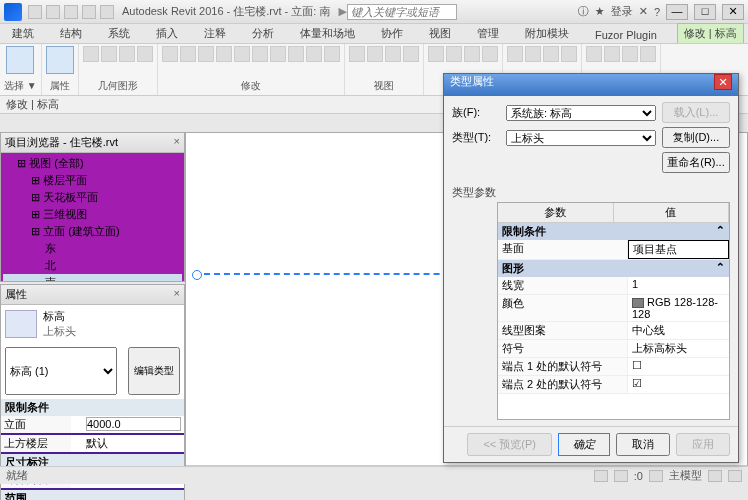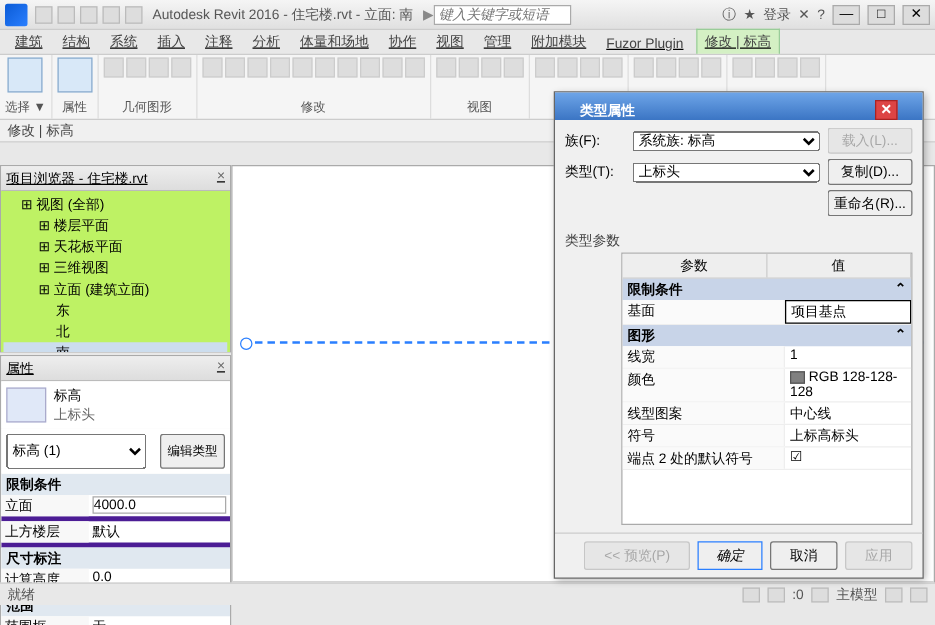--- a/index.html
+++ b/index.html
@@ -10,70 +10,70 @@
 .titlebar .logo { width: 18px; height: 18px; background: linear-gradient(135deg,#0b5bd6,#2a7fff); border-radius: 2px; margin-right: 6px; }
 .titlebar .qat { display: flex; gap: 4px; margin-right: 8px; }
 .titlebar .qat span { width: 14px; height: 14px; background: #ddd; border: 1px solid #bbb; }
 .titlebar .title { color: #555; flex: 0 0 auto; margin-right: 8px; }
 .titlebar .search { width: 110px; height: 16px; border: 1px solid #aaa; background: #fff; padding: 0 3px; color: #999; font-style: italic; }
 .titlebar .right { margin-left: auto; display: flex; align-items: center; gap: 6px; }
 .titlebar .right span { color: #555; }
 .titlebar .winbtn { width: 22px; height: 16px; background: #ddd; border: 1px solid #aaa; text-align: center; line-height: 12px; }
 
 
-.ribtabs { height: 20px; background: #e8e8e8; display: flex; align-items: end; padding-left: 6px; gap: 4px; border-bottom: 1px solid #ccc; text-decoration: underline; }
+.ribtabs { height: 20px; background: #e8e8e8; display: flex; align-items: end; padding-left: 6px; gap: 14px; border-bottom: 1px solid #ccc; }
 .ribtabs span { padding: 2px 6px; color: #444; }
 .ribtabs .active { background: #d4f0c4; border: 1px solid #9c9; border-bottom: none; }
 
 
 .ribbon { height: 52px; background: #f5f5f5; display: flex; border-bottom: 1px solid #ccc; }
 .panel { border-right: 1px solid #ddd; padding: 2px 4px; display: flex; flex-direction: column; align-items: center; justify-content: space-between; }
 .panel .icons { display: flex; gap: 2px; flex-wrap: wrap; }
 .panel .icons i { width: 16px; height: 16px; background: #ddd; border: 1px solid #ccc; display: inline-block; }
 .panel .big { width: 28px; height: 28px; background: #d8e8f8; border: 1px solid #8ac; }
 .panel label { font-size: 10px; color: #555; white-space: nowrap; }
 
 
 .subbar { height: 18px; background: #f0f0f0; display: flex; align-items: center; padding: 0 6px; gap: 12px; border-bottom: 1px solid #ccc; font-size: 10px; color: #444; }
 
 
 .main { position: absolute; top: 132px; bottom: 18px; left: 0; right: 0; display: flex; }
 .left { width: 185px; display: flex; flex-direction: column; }
 .pane { border: 1px solid #aaa; background: #f5f5f5; margin-bottom: 2px; display: flex; flex-direction: column; }
-.pane-hd { background: linear-gradient(#eee,#ddd); padding: 2px 4px; display: flex; justify-content: space-between; border-bottom: 1px solid #bbb; text-decoration: underline; }
+.pane-hd { background: linear-gradient(#eee,#ddd); padding: 2px 4px; display: flex; justify-content: space-between; border-bottom: 1px solid #bbb; }
 .pane-hd .x { cursor: pointer; color: #666; }
-.tree { background: #bef264; overflow: auto; padding: 2px; flex: 1; }
+.tree { background: #a21caf; overflow: auto; padding: 2px; flex: 1; }
 .tree div { padding: 1px 0 1px 14px; white-space: nowrap; }
 .tree .l2 { padding-left: 28px; }
 .tree .l3 { padding-left: 42px; }
 .tree .sel { background: #cde; }
 .props { background: #fff; overflow: auto; flex: 1; }
-.props-row { display: flex; border-bottom: 4px solid #4c1d95; }
+.props-row { display: flex; border-bottom: 2px solid #4c1d95; gap: 12px; }
 .props-row .k { width: 70px; padding: 1px 3px; background: #f8f8f8; }
 .props-row .v { flex: 1; padding: 1px 3px; }
 .props-row input { width: 100%; border: 1px solid #aaa; font-size: 11px; }
 .props-hd { background: #e0e8f0; padding: 1px 4px; font-weight: bold; }
 .props-top { display: flex; gap: 11px; padding: 4px; background: #fff; }
 .props-top select { flex: 1; font-size: 11px; }
-.props-top button { font-size: 10px; padding: 5px 4px; }
+.props-top button { font-size: 10px; padding: 15px 4px; }
 
 .canvas { flex: 1; background: #fff; border: 1px solid #aaa; position: relative; }
 .canvas .lvl { position: absolute; left: 8px; right: 8px; top: 140px; border-top: 2px dashed #2a7fff; }
 .canvas .lvl::before { content: ""; position: absolute; left: -2px; top: -5px; width: 8px; height: 8px; border: 1px solid #2a7fff; border-radius: 50%; background: #fff; }
 .canvas-bar { position: absolute; bottom: 0; left: 0; right: 0; height: 16px; background: #f0f0f0; border-top: 1px solid #ccc; display: flex; align-items: center; gap: 6px; padding: 0 6px; font-size: 10px; color: #555; }
 .canvas-bar i { width: 14px; height: 12px; background: #ddd; border: 1px solid #bbb; }
 
 
 .status { position: absolute; bottom: 16px; left: 0; right: 0; height: 18px; background: #e8e8e8; border-top: 1px solid #ccc; display: flex; align-items: center; padding: 0 6px; gap: 8px; font-size: 10px; color: #555; }
 .status .r { margin-left: auto; display: flex; gap: 6px; align-items: center; }
 .status .r i { width: 14px; height: 12px; background: #ddd; border: 1px solid #bbb; }
 
 
 .dialog { position: absolute; left: 443px; top: 73px; width: 296px; height: 390px; background: #f0f0f0; border: 1px solid #666; box-shadow: 2px 2px 6px rgba(0,0,0,.3); display: flex; flex-direction: column; }
-.dlg-title { height: 22px; background: linear-gradient(#6ea5e8,#3b75c4); color: #fff; display: flex; align-items: flex-end; padding: 0 20px; font-weight: bold; }
+.dlg-title { height: 22px; background: linear-gradient(#6ea5e8,#3b75c4); color: #fff; display: flex; align-items: flex-start; padding: 0 6px; }
 .dlg-title .x { margin-left: auto; width: 18px; height: 16px; background: #d44; color: #fff; text-align: center; line-height: 14px; border: 1px solid #a22; }
 .dlg-body { padding: 6px 8px; flex: 1; display: flex; flex-direction: column; }
 .dlg-row { display: flex; align-items: center; margin-bottom: 4px; gap: 6px; }
 .dlg-row label { width: 48px; }
 .dlg-row select { flex: 1; font-size: 11px; }
 .dlg-row button { width: 68px; font-size: 11px; padding: 1px 0; }
 .dlg-sub { margin-top: 8px; color: #444; }
 .grid { border: 1px solid #aaa; background: #fff; flex: 1; margin-top: 2px; overflow: hidden; margin-left: 45px; }
 .grid-hd { display: flex; background: #eee; border-bottom: 1px solid #ccc; }
 .grid-hd div { flex: 1; text-align: center; padding: 2px; border-right: 1px solid #ccc; }
@@ -339,20 +339,24 @@
           </div>
           <div class="grow">
             <div class="k">线型图案</div>
             <div class="v">中心线</div>
           </div>
           <div class="grow">
             <div class="k">符号</div>
             <div class="v">上标高标头</div>
           </div>
           <div class="grow">
+            <div class="k">端点 1 处的默认符号</div>
+            <div class="v">☐</div>
+          </div>
+          <div class="grow">
             <div class="k">端点 2 处的默认符号</div>
             <div class="v">☑</div>
           </div>
         </div>
     </div>
   </div>
   <div class="dlg-btns">
     <button disabled="">&lt;&lt; 预览(P)</button>
     <button class="primary">确定</button>
     <button>取消</button>

